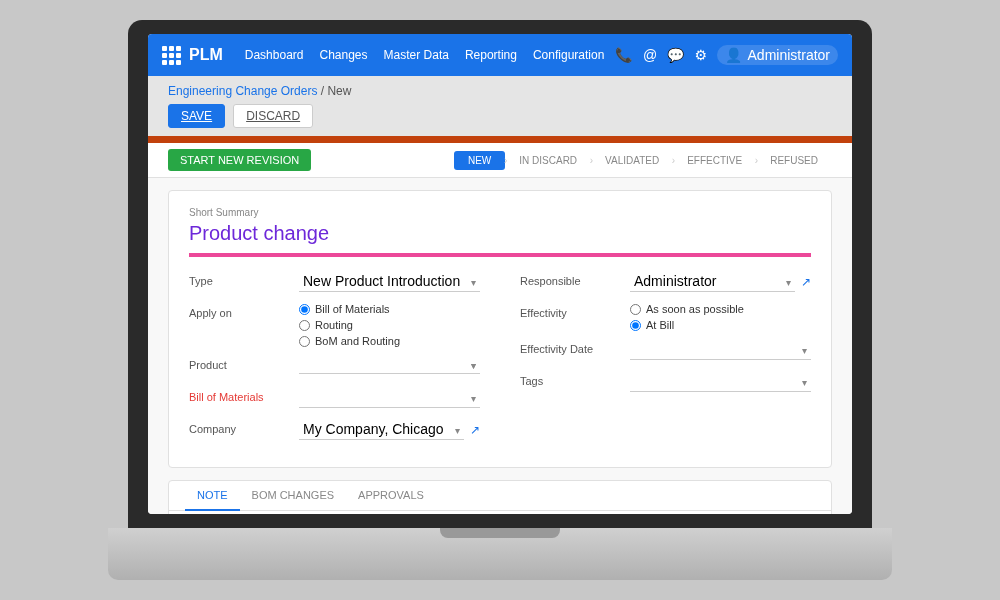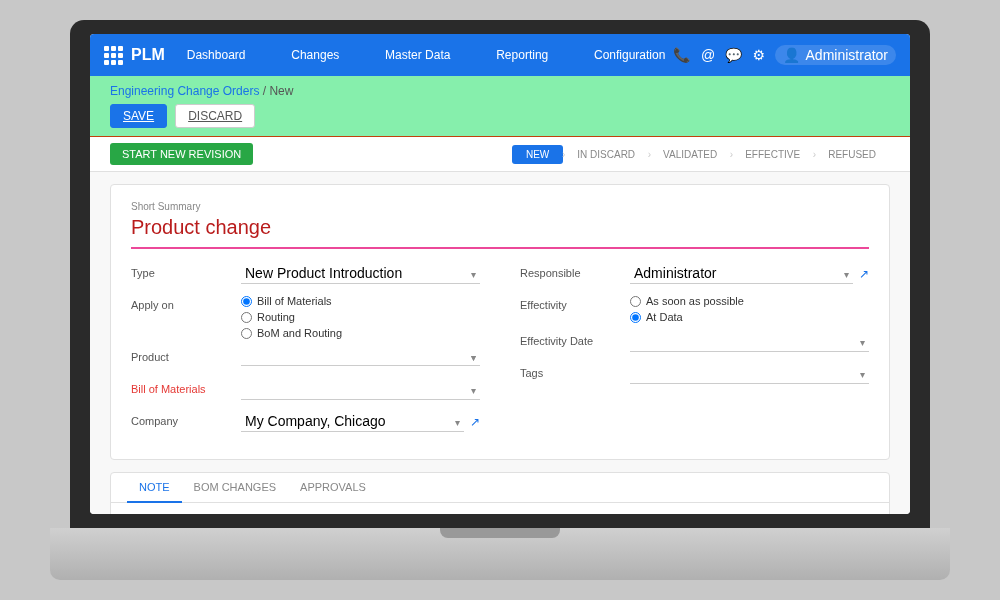--- a/index.html
+++ b/index.html
@@ -9,21 +9,21 @@
       justify-content: center;
       align-items: center;
       width: 1000px;
       height: 600px;
       font-family: 'Segoe UI', Arial, sans-serif;
       overflow: hidden;
     }
 
     .laptop-wrapper {
       position: relative;
-      width: 860px;
+      width: 744px;
       height: 560px;
     }
 
     .laptop-body {
       position: absolute;
       top: 0; left: 0; right: 0;
       background: #2a2a2a;
       border-radius: 14px 14px 0 0;
       padding: 14px 20px 0 20px;
       height: 510px;
@@ -82,21 +82,20 @@
       gap: 2px;
     }
     .grid-icon span {
       background: white;
       border-radius: 1px;
       display: block;
     }
     .nav-links {
       display: flex;
       flex: 1;
-      justify-content: space-between;
     }
     .nav-item {
       color: white;
       font-size: 12px;
       padding: 4px 8px;
       border-radius: 3px;
       cursor: pointer;
     }
     .navbar-right {
       display: flex;
@@ -110,23 +109,23 @@
       align-items: center;
       gap: 5px;
       background: rgba(255,255,255,0.15);
       padding: 2px 8px;
       border-radius: 12px;
       font-size: 11px;
       color: white;
     }
 
     .toolbar {
-      background: #86efac;
+      background: #e5e5e5;
       padding: 8px 20px;
-      border-bottom: 1px solid #c2410c;
+      border-bottom: 7px solid #c2410c;
     }
 
     .breadcrumb {
       font-size: 12px;
       color: #1a73e8;
       margin-bottom: 6px;
     }
     .breadcrumb span { color: #555; }
 
     .btn-row {
@@ -208,23 +207,23 @@
       padding: 16px 20px;
     }
 
     .form-short-summary {
       font-size: 10px;
       color: #888;
       margin-bottom: 4px;
     }
     .form-title {
       font-size: 20px;
-      color: #b91c1c;
+      color: #6d28d9;
       margin-bottom: 14px;
-      border-bottom: 2px solid #ec4899;
+      border-bottom: 4px solid #ec4899;
       padding-bottom: 8px;
     }
 
     .form-body {
       display: flex;
       gap: 40px;
     }
 
     .form-left, .form-right {
       flex: 1;
@@ -473,21 +472,21 @@
 
               <div class="form-row">
                 <span class="form-label">Effectivity</span>
                 <div class="form-value radio-group">
                   <label class="radio-item">
                     <input type="radio" name="effectivity" style="">
                     <span>As soon as possible</span>
                   </label>
                   <label class="radio-item">
                     <input type="radio" name="effectivity" checked="" style="">
-                    <span>At Data</span>
+                    <span>At Bill</span>
                   </label>
                 </div>
               </div>
 
               <div class="form-row">
                 <span class="form-label">Effectivity Date</span>
                 <div class="select-wrapper">
                   <select class="form-select">
                     <option value=""></option>
                   </select>

